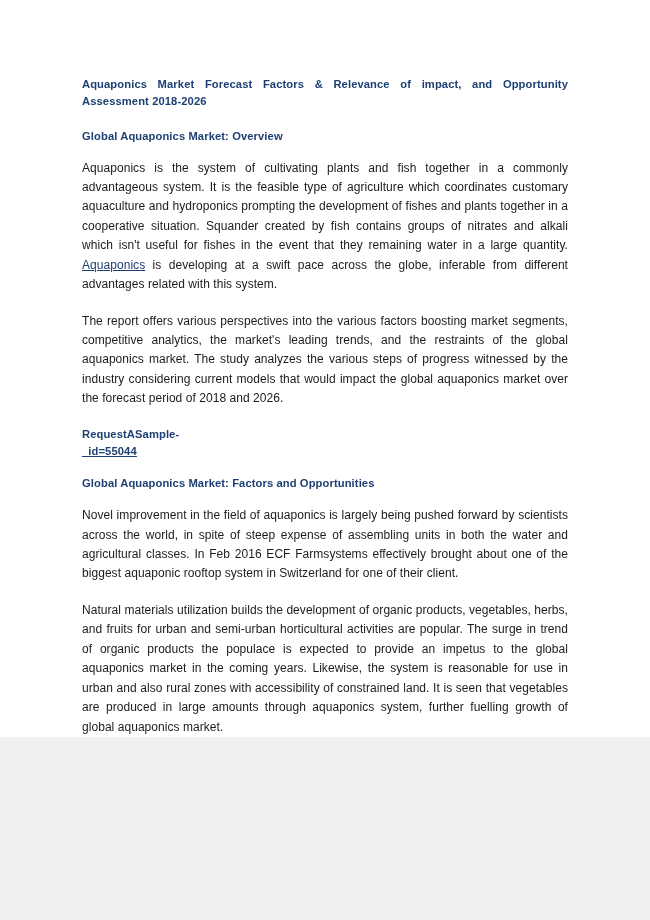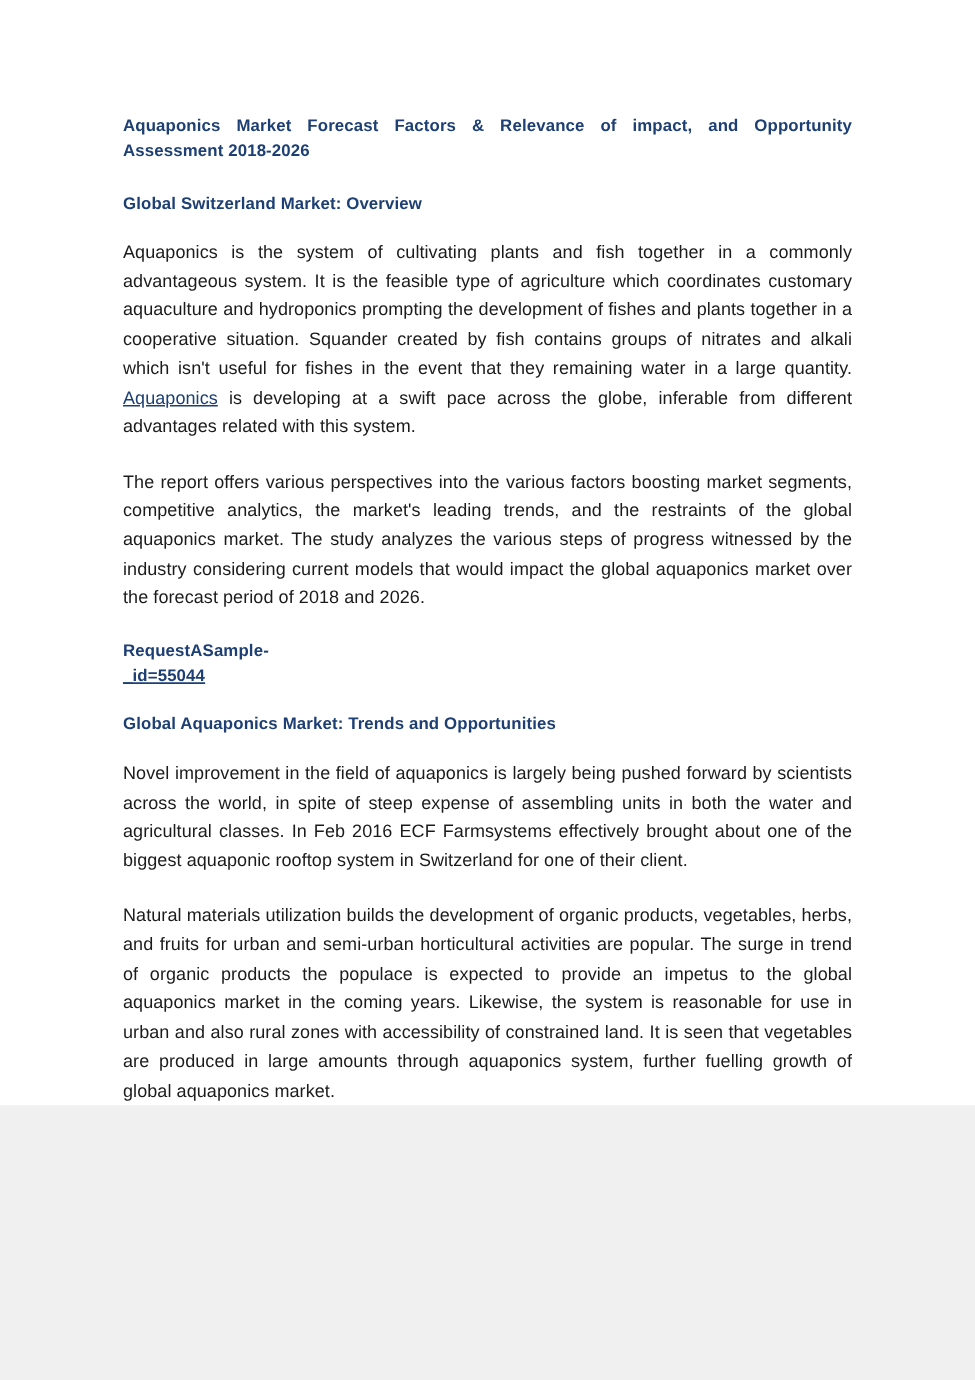--- a/index.html
+++ b/index.html
@@ -84,36 +84,36 @@
   }
 </style>
 </head>
 <body>
 
 <div class="page">
   <div class="content">
 
     <div class="doc-title">Aquaponics Market Forecast Factors &amp; Relevance of impact, and Opportunity Assessment 2018-2026</div>
 
-    <div class="heading">Global Switzerland Market: Overview</div>
+    <div class="heading">Global Aquaponics Market: Overview</div>
 
     <p class="body-text"><span>Aquaponics is the system of cultivating plants and fish together in a commonly advantageous system. It is the feasible type of agriculture which coordinates customary aquaculture and hydroponics prompting the development of fishes and plants together in a cooperative situation. Squander created by fish contains groups of nitrates and alkali which isn't useful for fishes in the event that they remaining water in a large quantity. </span><a class="inline-link" href="#">Aquaponics</a><span> is developing at a swift pace across the globe, inferable from different advantages related with this system.</span></p>
 
     <p class="body-text">The report offers various perspectives into the various factors boosting market segments, competitive analytics, the market's leading trends, and the restraints of the global aquaponics market. The study analyzes the various steps of progress witnessed by the industry considering current models that would impact the global aquaponics market over the forecast period of 2018 and 2026.</p>
 
     <div class="request-block">
       <div class="request-line">
         <span>Request</span>
         <span>A</span>
         <span>Sample-</span>
       </div>
       <a class="url-line" href="#"><span class="url-part2">_id=55044</span></a>
     </div>
 
-    <div class="heading tight">Global Aquaponics Market: Trends and Opportunities</div>
+    <div class="heading tight">Global Aquaponics Market: Factors and Opportunities</div>
 
     <p class="body-text">Novel improvement in the field of aquaponics is largely being pushed forward by scientists across the world, in spite of steep expense of assembling units in both the water and agricultural classes. In Feb 2016 ECF Farmsystems effectively brought about one of the biggest aquaponic rooftop system in Switzerland for one of their client.</p>
 
     <p class="body-text">Natural materials utilization builds the development of organic products, vegetables, herbs, and fruits for urban and semi-urban horticultural activities are popular. The surge in trend of organic products the populace is expected to provide an impetus to the global aquaponics market in the coming years. Likewise, the system is reasonable for use in urban and also rural zones with accessibility of constrained land. It is seen that vegetables are produced in large amounts through aquaponics system, further fuelling growth of global aquaponics market.</p>
 
 
     <div class="heading last-heading">Global Aquaponics Market: Regional Outlook</div>
 
   </div>
 </div>

